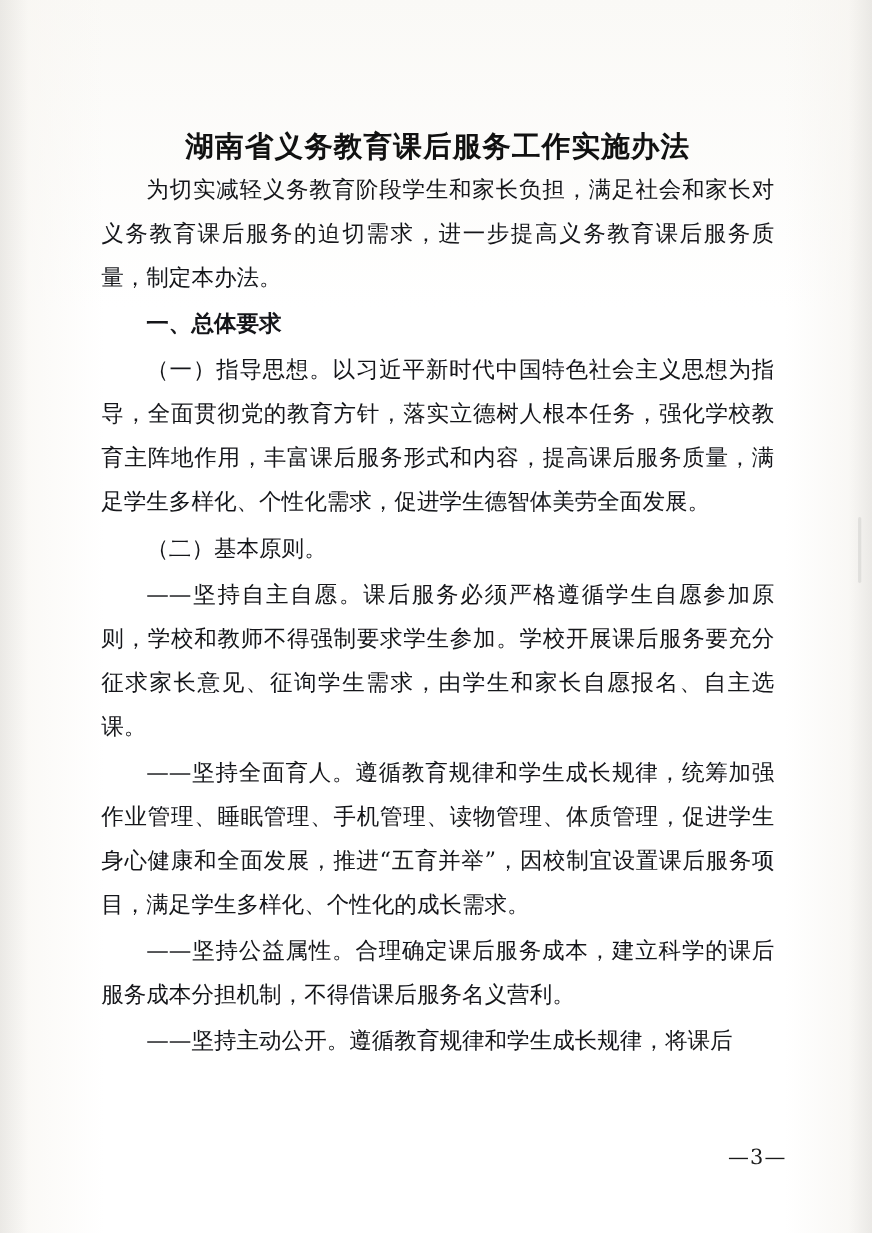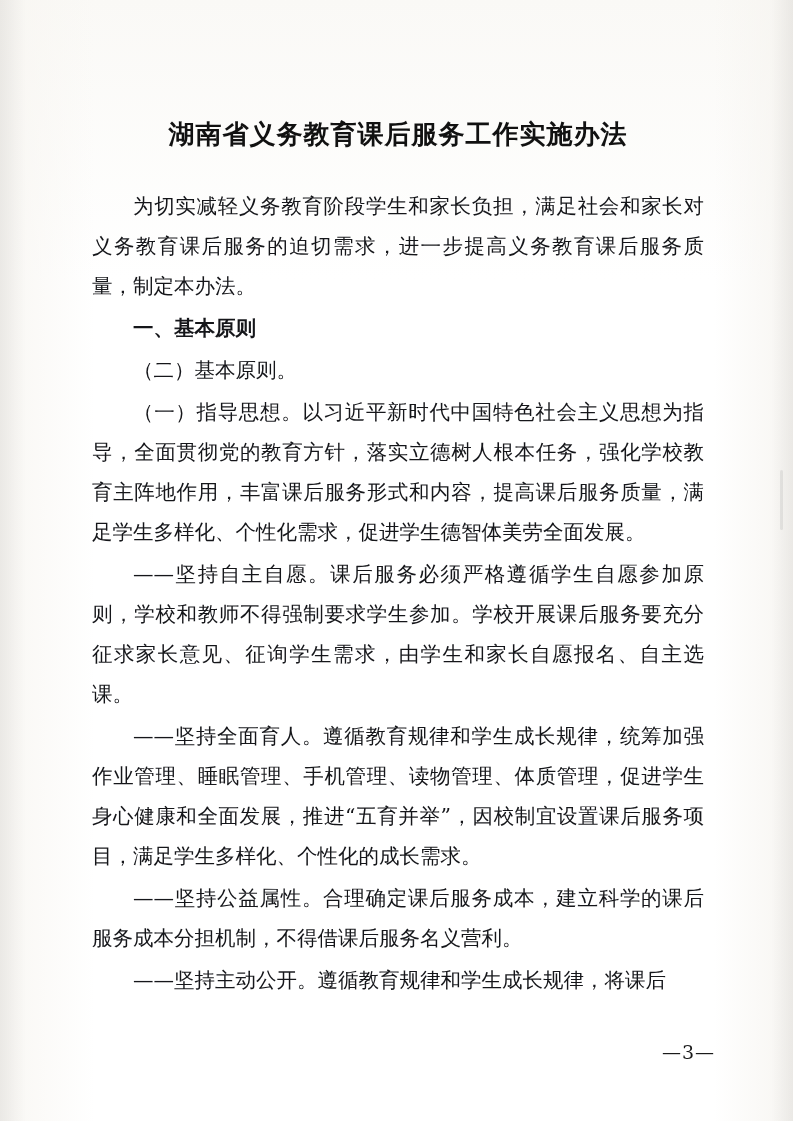--- a/index.html
+++ b/index.html
@@ -44,21 +44,20 @@
     text-align: center;
     font-size: 26px;
     font-weight: bold;
     letter-spacing: 1px;
     line-height: 1.3;
     font-family: "DejaVu Serif", "Liberation Serif", serif;
     color: #111;
     white-space: nowrap;
   }
   .body-block {
-    margin-top: 34px;
   }
   p.para {
     margin: 0 0 2px 0;
     font-size: 20.5px;
     line-height: 40px;
     text-align: justify;
     text-justify: inter-ideograph;
     text-indent: 2em;
     color: #15161a;
     font-family: "DejaVu Serif", "Liberation Serif", serif;
@@ -109,23 +108,23 @@
   <div class="paper-tint"></div>
   <div class="edge-shadow-left"></div>
   <div class="edge-shadow-right"></div>
   <div class="edge-mark"></div>
 
   <div class="content">
     <h1 class="doc-title">湖南省义务教育课后服务工作实施办法</h1>
 
     <div class="body-block">
       <p class="para">为切实减轻义务教育阶段学生和家长负担，满足社会和家长对义务教育课后服务的迫切需求，进一步提高义务教育课后服务质量，制定本办法。</p>
-      <p class="para heading">一、基本原则</p>
+      <p class="para heading">一、总体要求</p>
+      <p class="para">（一）指导思想。以习近平新时代中国特色社会主义思想为指导，全面贯彻党的教育方针，落实立德树人根本任务，强化学校教育主阵地作用，丰富课后服务形式和内容，提高课后服务质量，满足学生多样化、个性化需求，促进学生德智体美劳全面发展。</p>
       <p class="para">（二）基本原则。</p>
-      <p class="para">（一）指导思想。以习近平新时代中国特色社会主义思想为指导，全面贯彻党的教育方针，落实立德树人根本任务，强化学校教育主阵地作用，丰富课后服务形式和内容，提高课后服务质量，满足学生多样化、个性化需求，促进学生德智体美劳全面发展。</p>
       <p class="para dash">——坚持自主自愿。课后服务必须严格遵循学生自愿参加原则，学校和教师不得强制要求学生参加。学校开展课后服务要充分征求家长意见、征询学生需求，由学生和家长自愿报名、自主选课。</p>
       <p class="para dash">——坚持全面育人。遵循教育规律和学生成长规律，统筹加强作业管理、睡眠管理、手机管理、读物管理、体质管理，促进学生身心健康和全面发展，推进“五育并举”，因校制宜设置课后服务项目，满足学生多样化、个性化的成长需求。</p>
       <p class="para dash">——坚持公益属性。合理确定课后服务成本，建立科学的课后服务成本分担机制，不得借课后服务名义营利。</p>
       <p class="para dash">——坚持主动公开。遵循教育规律和学生成长规律，将课后</p>
     </div>
   </div>
 
   <div class="page-number">—3—</div>
 </div>
 

